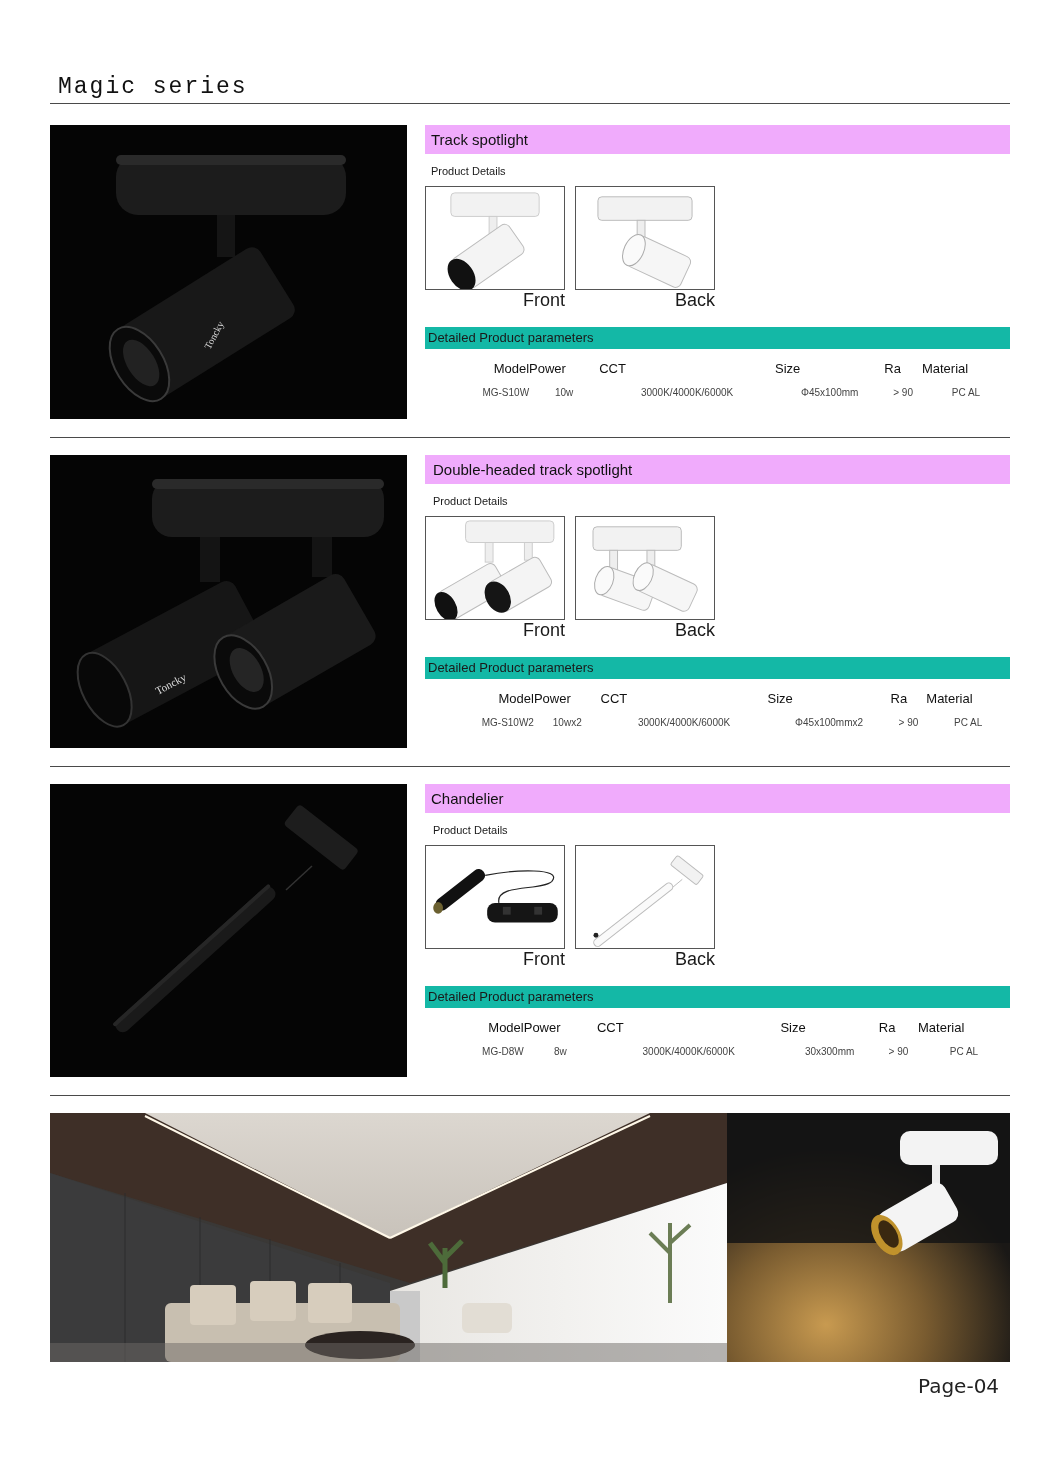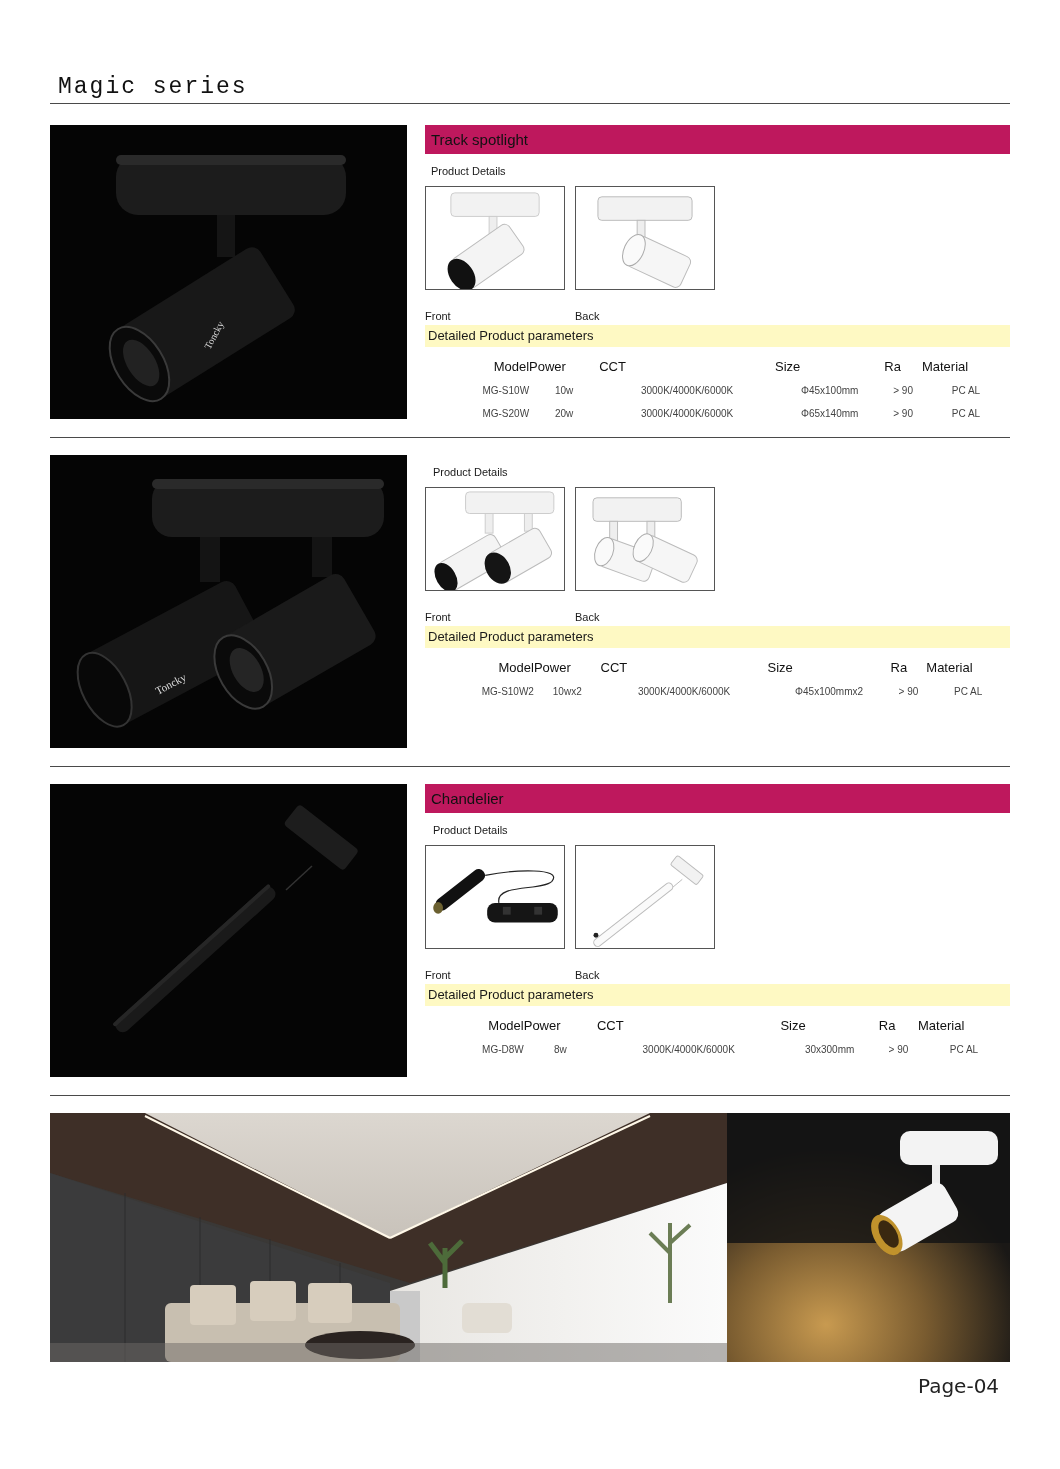--- a/index.html
+++ b/index.html
@@ -15,32 +15,32 @@
 
   .product { position: absolute; left: 50px; width: 960px; height: 296px; }
   .hero {
     position: absolute; left: 0; top: 0; width: 357px; height: 294px;
     background: #050505; overflow: hidden;
   }
   .hero svg { width: 100%; height: 100%; display: block; }
 
   .info { position: absolute; left: 375px; top: 0; width: 585px; }
   .info-title {
-    height: 29px; background: #be185d; padding-left: 6px;
+    height: 29px; background: #f0abfc; padding-left: 6px;
     font-size: 15px; line-height: 29px; color: #111;
   }
   .details-label { font-size: 11px; margin: 8px 0 0 6px; height: 18px; line-height: 18px; }
   .thumbs { display: flex; gap: 10px; margin-top: 6px; margin-left: 0; }
   .thumb { width: 140px; }
   .thumb-box { width: 140px; height: 104px; border: 1px solid #555; background: #fff; overflow: hidden; }
   .thumb-box svg { width: 100%; height: 100%; display: block; }
-  .thumb-caption { text-align: left; font-size: 11px; margin-top: 18px; height: 16px; line-height: 16px; }
+  .thumb-caption { text-align: right; font-size: 18px; margin-top: 2px; height: 16px; line-height: 16px; }
 
   .params-bar {
-    margin-top: 1px; height: 22px; background: #fef9c3; padding-left: 3px;
+    margin-top: 19px; height: 22px; background: #14b8a6; padding-left: 3px;
     font-size: 13px; line-height: 22px;
   }
   table.params { width: 585px; border-collapse: collapse; margin-top: 6px; }
   table.params th { font-weight: normal; font-size: 13px; text-align: left; color: #111; height: 26px; }
   table.params td { font-size: 10px; text-align: center; color: #444; height: 23px; }
   table.params th:first-child, table.params td:first-child { text-align: right; padding-left: 8px; }
 
   .banner { position: absolute; left: 50px; top: 1113px; width: 960px; height: 249px; overflow: hidden; background: #2a2623; }
   .banner svg { width: 100%; height: 100%; display: block; }
 
@@ -114,28 +114,20 @@
       </thead>
       <tbody>
         <tr>
           <td>MG-S10W</td>
           <td>10w</td>
           <td>3000K/4000K/6000K</td>
           <td>Φ45x100mm</td>
           <td>&gt; 90</td>
           <td>PC AL</td>
         </tr>
-        <tr>
-          <td>MG-S20W</td>
-          <td>20w</td>
-          <td>3000K/4000K/6000K</td>
-          <td>Φ65x140mm</td>
-          <td>&gt; 90</td>
-          <td>PC AL</td>
-        </tr>
       </tbody>
     </table>
   </div>
 </section>
 <div class="rule" style="top:437px"></div>
 
 <section class="product" style="top:455px">
   <div class="hero" style="height:293px">
     <svg viewBox="0 0 357 293">
       <rect x="102" y="24" width="232" height="58" rx="20" fill="#1c1c1c"></rect>
@@ -148,20 +140,21 @@
       </g>
       <g transform="rotate(-30 240 190)">
         <rect x="180" y="150" width="140" height="80" rx="10" fill="#1a1a1a"></rect>
         <ellipse cx="186" cy="190" rx="24" ry="40" fill="#0a0a0a" stroke="#3a3a3a" stroke-width="2"></ellipse>
         <ellipse cx="190" cy="190" rx="14" ry="24" fill="#252525"></ellipse>
       </g>
       <text x="108" y="240" fill="#ddd" font-size="11" font-family="Liberation Serif, serif" transform="rotate(-28 108 240)">Toncky</text>
     </svg>
   </div>
   <div class="info">
+    <div class="info-title" style="padding-left:8px">Double-headed track spotlight</div>
     <div class="details-label" style="margin-left:8px">Product Details</div>
     <div class="thumbs">
       <div class="thumb">
         <div class="thumb-box">
           <svg viewBox="0 0 140 104">
             <rect x="40" y="4" width="90" height="22" rx="4" fill="#f2f2f2" stroke="#ccc"></rect>
             <rect x="60" y="26" width="8" height="20" fill="#eee" stroke="#ccc"></rect>
             <rect x="100" y="26" width="8" height="18" fill="#eee" stroke="#ccc"></rect>
             <g transform="rotate(-30 50 75)">
               <rect x="14" y="58" width="66" height="32" rx="6" fill="#f4f4f4" stroke="#bbb"></rect>

